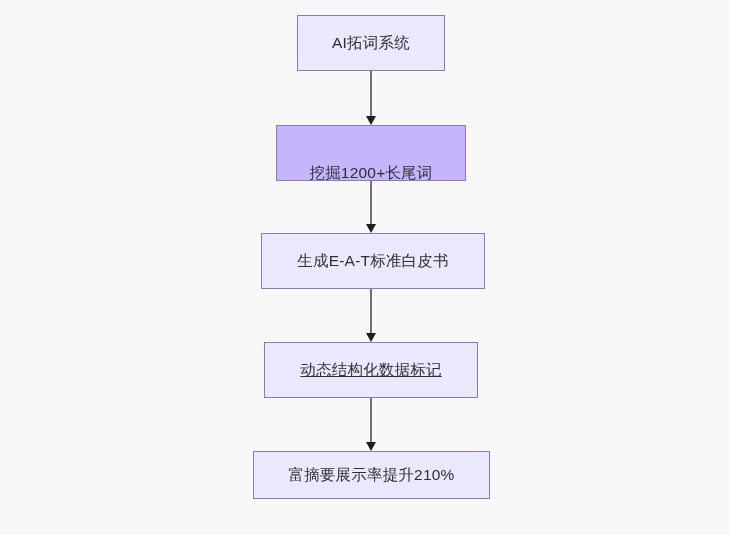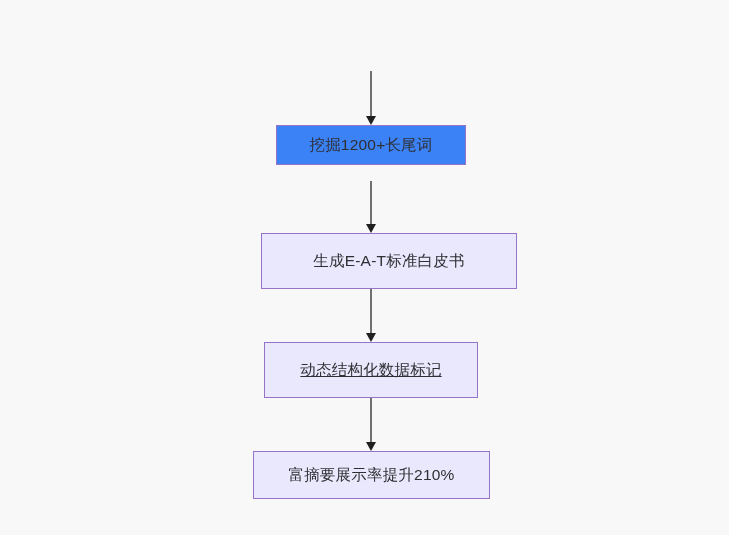--- a/index.html
+++ b/index.html
@@ -64,24 +64,27 @@
         <line x1="8" y1="0" x2="8" y2="46" stroke="#707070" stroke-width="2"></line>
         <polygon points="3,44 13,44 8,53" fill="#1f1f1f"></polygon>
       </svg>
     </div>
     <div class="edge" style="left: 363px; top: 398px; width: 16px; height: 53px;">
       <svg width="16" height="53" viewBox="0 0 16 53">
         <line x1="8" y1="0" x2="8" y2="46" stroke="#707070" stroke-width="2"></line>
         <polygon points="3,44 13,44 8,53" fill="#1f1f1f"></polygon>
       </svg>
     </div>
-    <div class="node" style="left: 276px; top: 125px; width: 190px; height: 40px; background: #3b82f6; border-color: rgb(149, 115, 198); color: rgb(47, 47, 51);">
+    <div class="node" style="left: 297px; top: 15px; width: 148px; height: 56px; background: rgb(233, 232, 253); border-color: rgb(149, 115, 198); color: rgb(47, 47, 51);">
+      <span class="node-label">AI拓词系统</span>
+    </div>
+    <div class="node" style="left: 276px; top: 125px; width: 190px; height: 56px; background: #c4b5fd; border-color: rgb(149, 115, 198); color: rgb(47, 47, 51); align-items: flex-end;">
       <span class="node-label">挖掘1200+长尾词</span>
     </div>
-    <div class="node" style="left: 261px; top: 233px; width: 256px; height: 56px; background: rgb(233, 232, 253); border-color: rgb(149, 115, 198); color: rgb(47, 47, 51);">
+    <div class="node" style="left: 261px; top: 233px; width: 224px; height: 56px; background: rgb(233, 232, 253); border-color: rgb(149, 115, 198); color: rgb(47, 47, 51);">
       <span class="node-label">生成E-A-T标准白皮书</span>
     </div>
     <div class="node" style="left: 264px; top: 342px; width: 214px; height: 56px; background: rgb(233, 232, 253); border-color: rgb(149, 115, 198); color: rgb(47, 47, 51); text-decoration: underline;">
       <span class="node-label">动态结构化数据标记</span>
     </div>
     <div class="node" style="left: 253px; top: 451px; width: 237px; height: 48px; background: rgb(233, 232, 253); border-color: rgb(149, 115, 198); color: rgb(47, 47, 51);">
       <span class="node-label">富摘要展示率提升210%</span>
     </div>
   </div>
 

